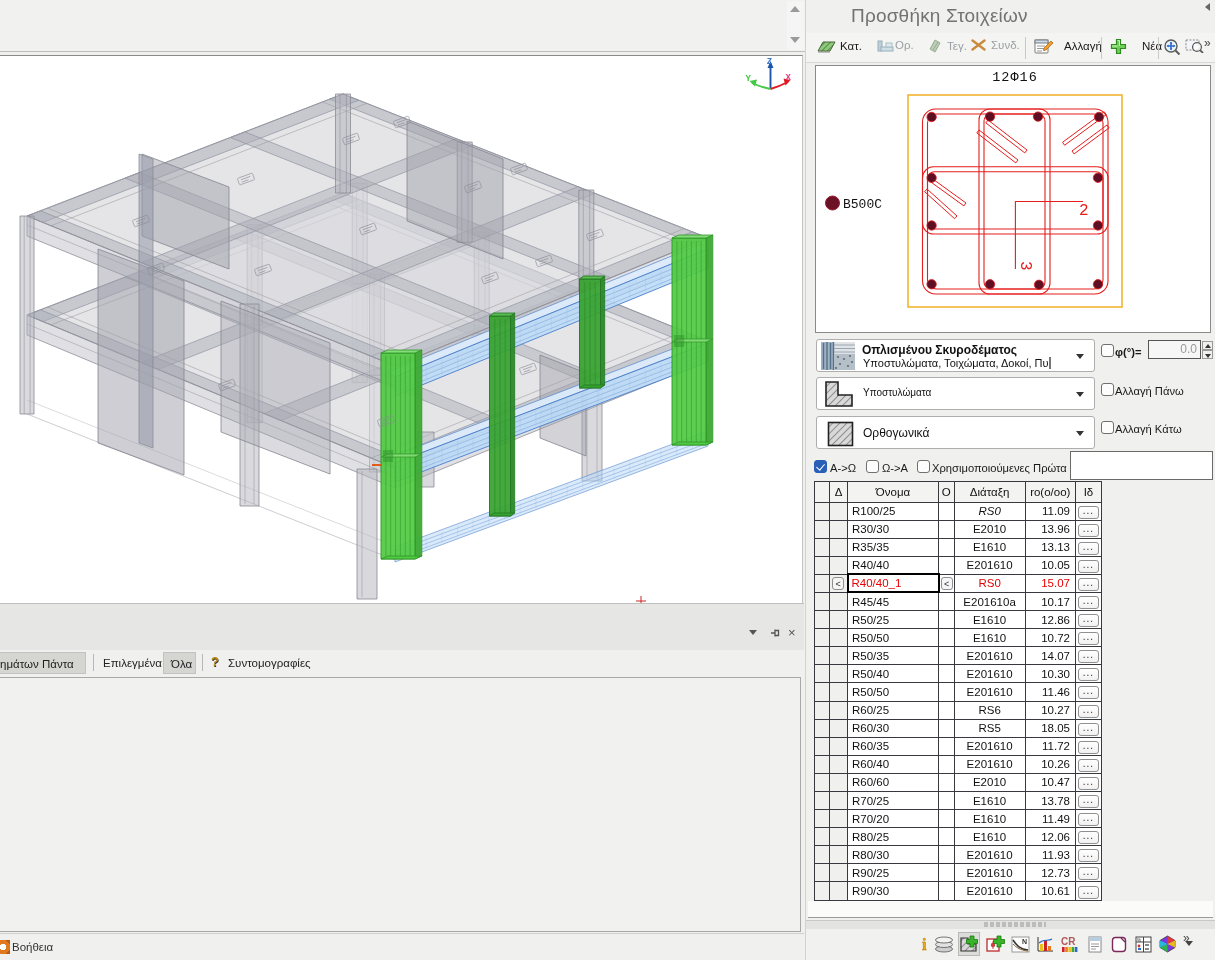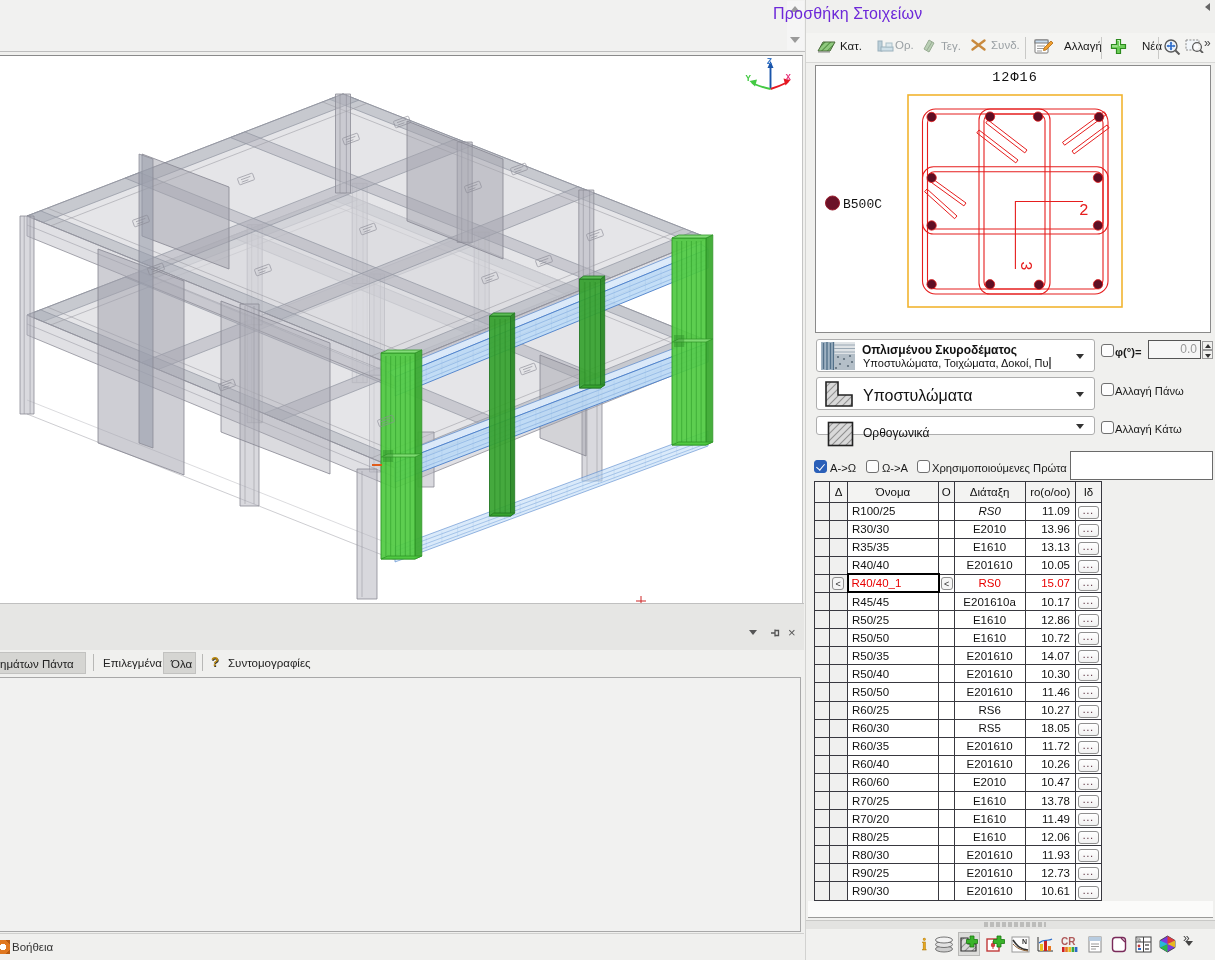--- a/index.html
+++ b/index.html
@@ -11,21 +11,21 @@
 #viewport{left:0;top:55px;width:803px;height:548px;background:#fff;border-top:1px solid #8a8a8a;border-right:1px solid #c4c4c4}
 #blstrip{left:0;top:603px;width:804px;height:47px;background:#e6e6e4;border-top:1px solid #c0c0c0}
 #tabsrow{left:0;top:650px;width:804px;height:27px;background:#f0f0ee;font-size:11.5px;color:#222}
 .tab{position:absolute;top:2px;height:22px;line-height:22px;padding:0 7px}
 .tabg{background:#d5d5d2;border:1px solid #c2c2c0}
 .tsep{position:absolute;top:4px;width:1px;height:17px;background:#b8b8b6}
 #blpanel{left:0;top:677px;width:801px;height:255px;background:#f1f1f0;border:1px solid #a8a8a8;border-left:none}
 #statusbar{left:0;top:933px;width:804px;height:27px;background:#f0f0ee;border-top:1px solid #d0d0ce;font-size:11.5px;color:#333}
 
 #rpanel{left:805px;top:0;width:410px;height:960px;background:#f0f0ee;border-left:1px solid #d2d2d0}
-#rtitle{left:773px;top:5px;font-size:16px;color:#6d28d9;letter-spacing:0.2px}
+#rtitle{left:851px;top:5px;font-size:19px;color:#737373;letter-spacing:0.2px}
 #rtools{left:806px;top:33px;width:409px;height:30px;background:#f4f4f2;border-bottom:1px solid #d8d8d6;font-size:11.5px}
 .ti{position:absolute;top:5px;display:flex;align-items:center;color:#1a1a1a}
 .ti.dis{color:#9aa0a4}
 .vsep{position:absolute;top:4px;width:1px;height:22px;background:#c9c9c7}
 #pvbox{left:815px;top:65px;width:396px;height:268px;background:#fff;border:1px solid #8a8a8a}
 .combo{position:absolute;left:816px;width:279px;background:#fff;border:1px solid #aeaeae;border-radius:3px}
 .combo .car{position:absolute;right:10px;top:50%;margin-top:-2px;width:0;height:0;border-left:4.5px solid transparent;border-right:4.5px solid transparent;border-top:5.5px solid #333}
 .cbx{position:absolute;width:13px;height:13px;background:#fdfdfd;border:1px solid #707070;border-radius:3px}
 .cbl{position:absolute;font-size:11.2px;color:#1a1a1a}
 .cbx.chk{background:#2a5fb8;border-color:#2a5fb8}
@@ -386,21 +386,21 @@
         <span style="margin-left:4px">Κατ.</span>
       </div>
    <div class="ti dis" style="left:71px">
         <svg width="18" height="14" style="">
           <rect x="1" y="3" width="4" height="10" fill="#bcd0da" stroke="#9ab0bc"></rect>
           <rect x="4" y="9" width="12" height="4" fill="#cfe0e8" stroke="#9ab0bc"></rect>
           <rect x="9" y="5" width="6" height="4" fill="#dde9ee" stroke="#aabfc8"></rect>
         </svg>
         <span style="">Ορ.</span>
       </div>
-   <div class="ti dis" style="left:115px">
+   <div class="ti dis" style="left:121px">
         <svg width="16" height="15" style="">
           <polygon points="3,11 8,2 13,5 8,14" fill="#b9cfb4" stroke="#98ab93"></polygon>
           <line x1="6" y1="12" x2="11" y2="4" stroke="#98ab93"></line>
         </svg>
         <span style="margin-left:4px">Τεγ.</span>
       </div>
    <div class="ti dis" style="left:164px">
         <svg width="17" height="14" style="">
           <path d="M2.5 2.5 L14.5 11.5 M14.5 2.5 L2.5 11.5" stroke="#c98a3e" stroke-width="2.4" fill="none" stroke-linecap="round"></path>
         </svg>
@@ -531,24 +531,24 @@
  <div class="combo" style="top:377px;height:33px">
    <div class="abs" style="left:7px;top:3px"><svg width="30" height="26" style="">
           <defs>
             <pattern id="bh" width="5" height="5" patternTransform="rotate(45)" patternUnits="userSpaceOnUse">
               <rect width="5" height="5" fill="#d9d9d9"></rect>
               <line x1="0" y1="0" x2="0" y2="5" stroke="#555" stroke-width="1.1"></line>
             </pattern>
           </defs>
           <path d="M2 1 h12 v13 h14 v11 h-26 z" fill="url(#bh)" stroke="#222" stroke-width="1.6"></path>
         </svg></div>
-   <div class="abs" style="left:46px;top:9px;font-size:16px;color:#111">Υποστυλώματα</div>
+   <div class="abs" style="left:46px;top:9px;font-size:10px;color:#111">Υποστυλώματα</div>
    <div class="car"></div>
  </div>
- <div class="combo" style="top:416px;height:19px">
+ <div class="combo" style="top:416px;height:33px">
    <div class="abs" style="left:10px;top:4px"><svg width="27" height="26" style="">
           <rect x="1.5" y="1.5" width="24" height="23" fill="url(#bh)" stroke="#222" stroke-width="1.6"></rect>
         </svg></div>
    <div class="abs" style="left:46px;top:9px;font-size:12px;color:#111">Ορθογωνικά</div>
    <div class="car"></div>
  </div>
 
  <div class="cbx" style="left:1101px;top:344px"></div>
  <div class="cbl" style="left:1115px;top:346px;font-weight:bold">φ(°)=</div>
  <div class="abs" style="left:1148px;top:340px;width:53px;height:19px;background:#f6f6f6;border:1px solid #555;font-size:12px;color:#999;text-align:right;line-height:17px;padding-right:3px">0.0</div>

